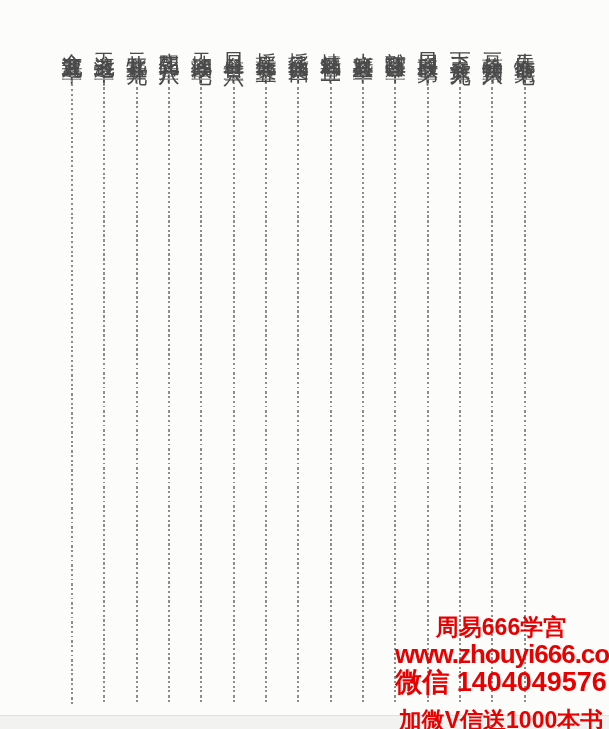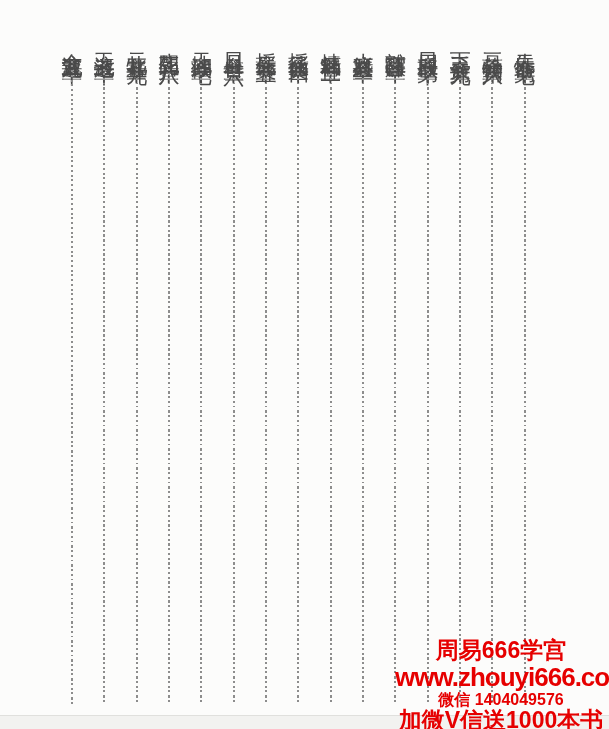--- a/index.html
+++ b/index.html
@@ -43,21 +43,21 @@
   
   .watermark{
     position:absolute;right:2px;bottom:-3px;width:212px;
     text-align:center;
     font-family:"Liberation Sans","DejaVu Sans",sans-serif;
     font-weight:bold;line-height:1;z-index:5;
   }
   .watermark .wm-line{white-space:nowrap;}
   .wm-0{font-size:23px;margin-bottom:2px;}
   .wm-1{font-size:26px;margin-bottom:2px;letter-spacing:-1px;}
-  .wm-2{font-size:16px;margin-bottom:1px;}
+  .wm-2{font-size:27px;margin-bottom:13px;}
   .wm-3{font-size:23px;}
 </style>
 </head>
 <body>
 
 <div class="page">
   <div class="toc" id="toc">
   <div class="entry">
     <span class="title">先天性命章第七</span>
     <span class="leader"></span>

